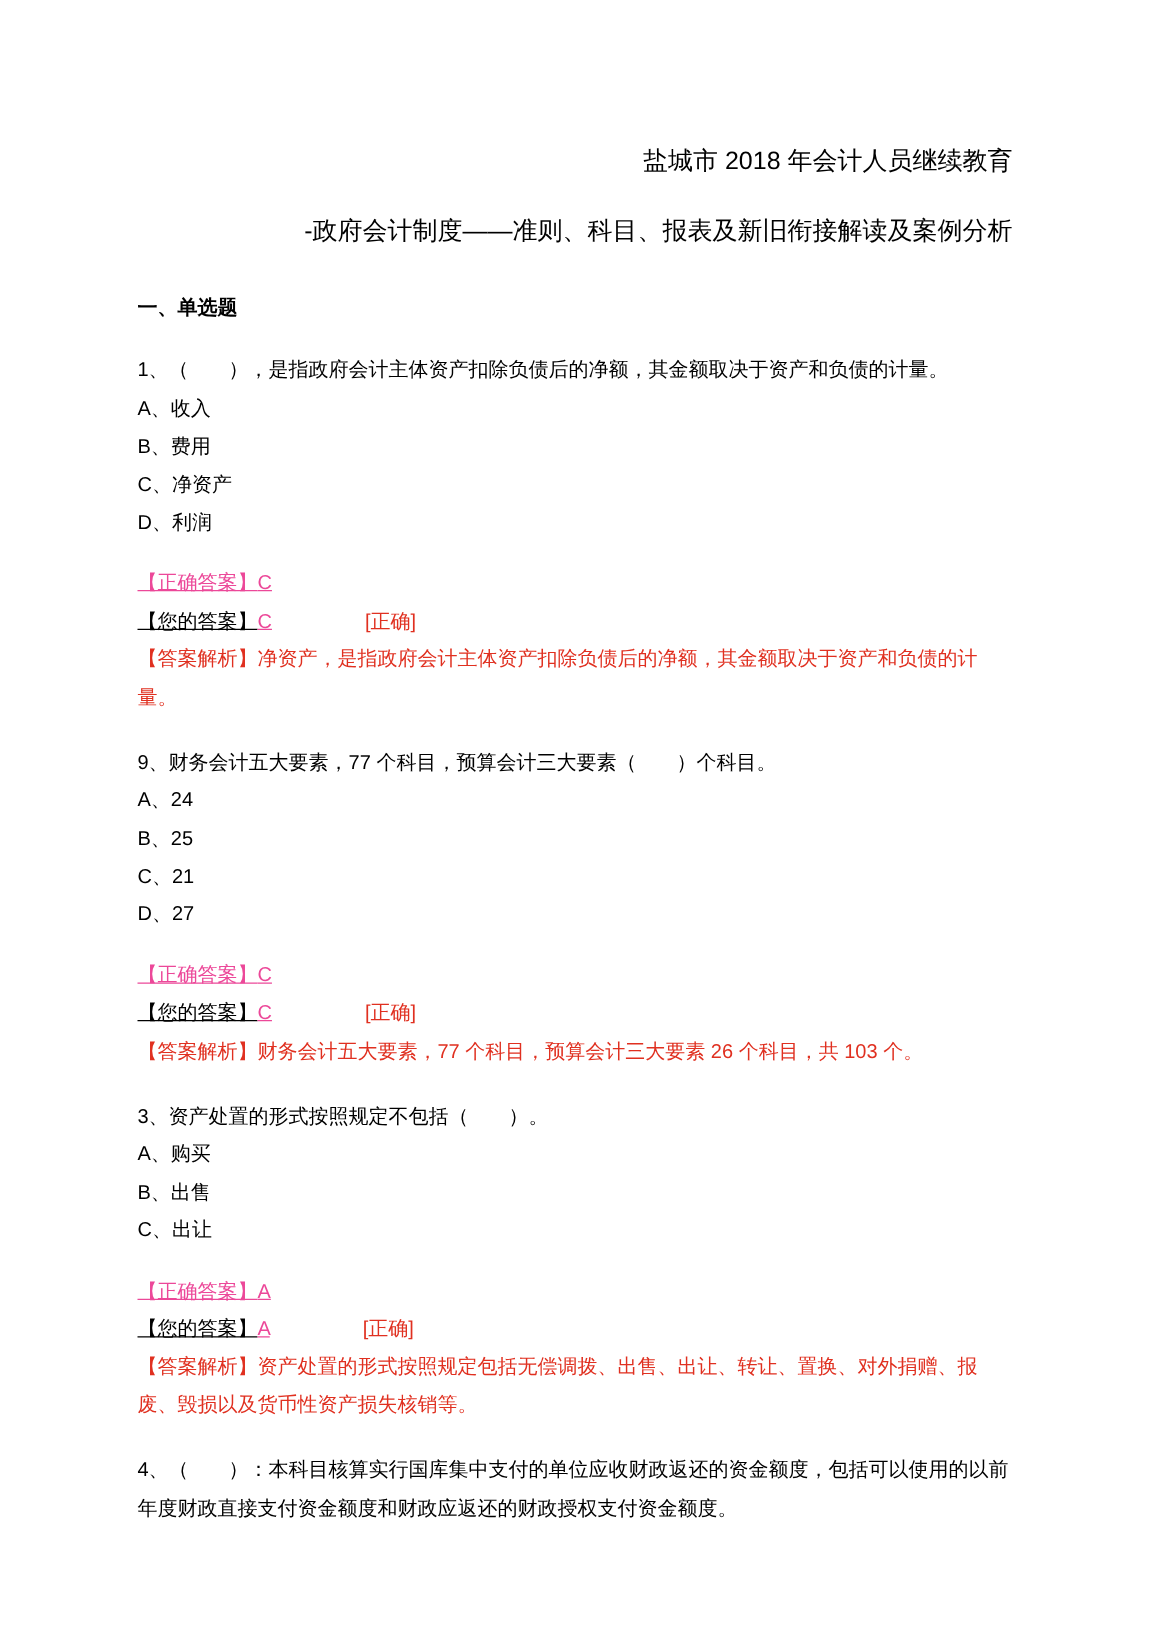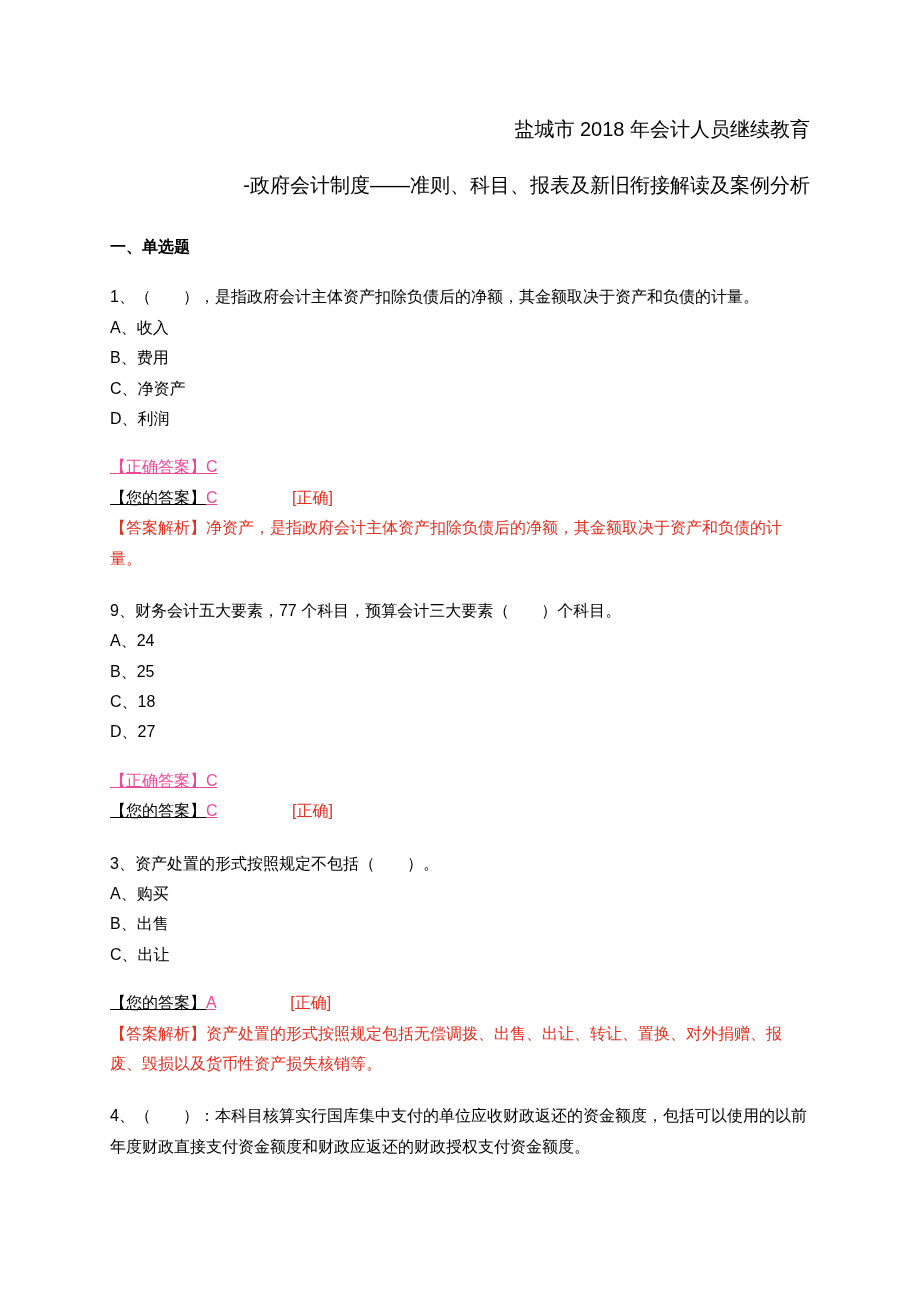--- a/index.html
+++ b/index.html
@@ -67,41 +67,47 @@
     <div class="explain">
       <span>【答案解析】</span><span>净资产，是指政府会计主体资产扣除负债后的净额，其金额取决于资产和负债的计量。</span>
     </div>
   </div>
 
   <div class="q-block">
     <div>9、财务会计五大要素，77 个科目，预算会计三大要素（　　）个科目。</div>
     <div class="opts">
       <div>A、24</div>
       <div>B、25</div>
-      <div>C、18</div>
+      <div>C、21</div>
       <div>D、27</div>
     </div>
     <div style="height:18px"></div>
     <div class="ans-line">
       <span class="val">【正确答案】</span><span class="val">C</span>
     </div>
     <div class="ans-line">
       <span class="lbl">【您的答案】</span><span class="val">C</span>
       <span class="status-correct">[正确]</span>
+    </div>
+    <div class="explain">
+      <span>【答案解析】</span><span>财务会计五大要素，77 个科目，预算会计三大要素 26 个科目，共 103 个。</span>
     </div>
   </div>
 
   <div class="q-block">
     <div>3、资产处置的形式按照规定不包括（　　）。</div>
     <div class="opts">
       <div>A、购买</div>
       <div>B、出售</div>
       <div>C、出让</div>
     </div>
     <div style="height:18px"></div>
+    <div class="ans-line">
+      <span class="val">【正确答案】</span><span class="val">A</span>
+    </div>
     <div class="ans-line">
       <span class="lbl">【您的答案】</span><span class="val">A</span>
       <span class="status-correct">[正确]</span>
     </div>
     <div class="explain">
       <span>【答案解析】</span><span>资产处置的形式按照规定包括无偿调拨、出售、出让、转让、置换、对外捐赠、报废、毁损以及货币性资产损失核销等。</span>
     </div>
   </div>
 
   <div class="q-block">

